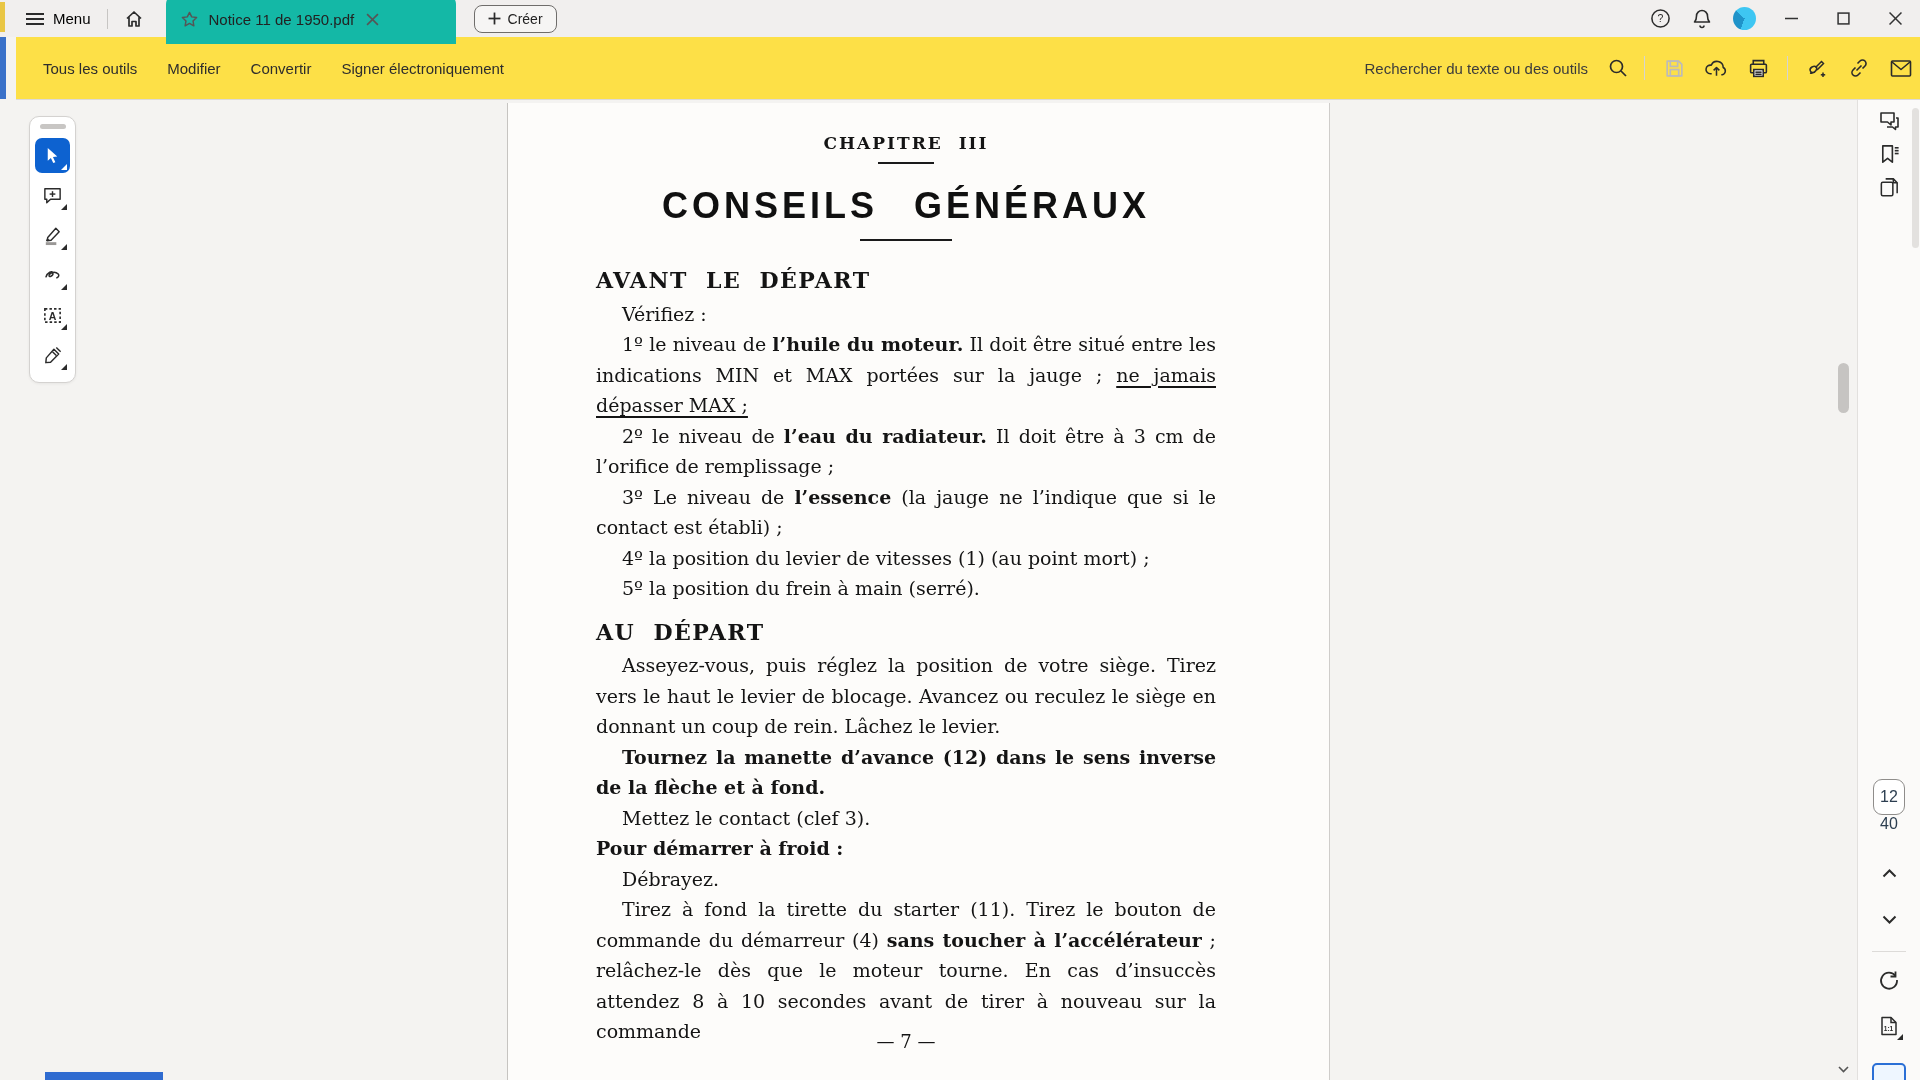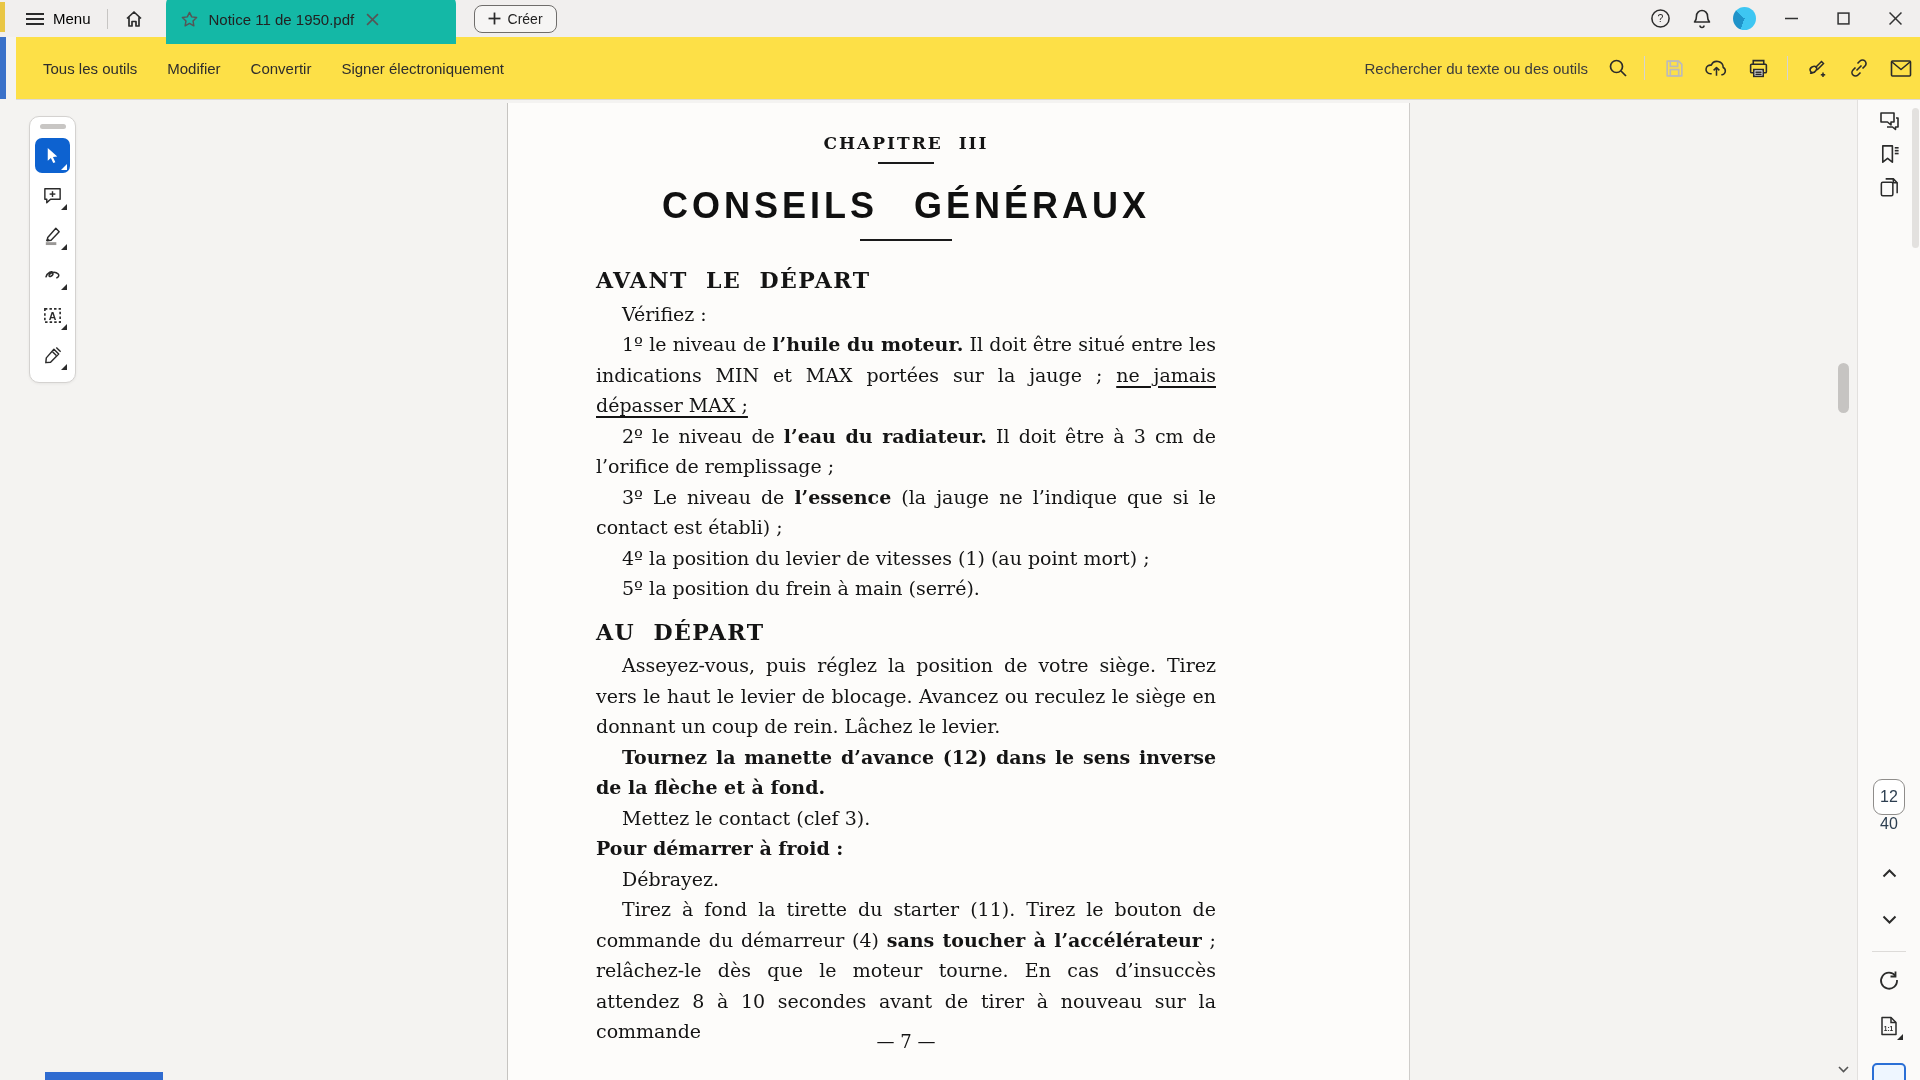--- a/index.html
+++ b/index.html
@@ -43,21 +43,21 @@
 
   
   .quicktools { position:absolute; left:29px; top:16px; width:47px; background:#ffffff; border:1px solid #d4d2d0; border-radius:10px; padding:7px 0 9px 0; display:flex; flex-direction:column; align-items:center; gap:5px; box-shadow:0 1px 3px rgba(0,0,0,.06); z-index:10;}
   .qt-handle { width:26px; height:5px; border-radius:3px; background:#c8c6c4; margin-bottom:4px; }
   .qt-btn { position:relative; width:35px; height:35px; border-radius:7px; display:flex; align-items:center; justify-content:center; }
   .qt-btn.active { background:#0d62d0; }
   .qt-btn .corner { position:absolute; right:3px; bottom:3px; width:0; height:0; border-bottom:6px solid #2b2b2b; border-left:6px solid transparent; }
   .qt-btn.active .corner { border-bottom-color:#ffffff; }
 
   
-  .page { position:absolute; left:507px; top:3px; width:903px; height:977px; background:#fdfcfa; border-left:1px solid #c6c4c1; border-right:1px solid #cfcdca;text-decoration:underline; }
+  .page { position:absolute; left:507px; top:3px; width:823px; height:977px; background:#fdfcfa; border-left:1px solid #c6c4c1; border-right:1px solid #cfcdca;text-decoration:underline; }
   .doc-col { position:absolute; left:88px; top:0; width:620px; height:100%; color:#141414; }
   .doc-chapter { margin-top:30px; text-align:center; font-family:"DejaVu Serif", serif; font-weight:bold; font-size:17px; letter-spacing:2px; word-spacing:8px; }
   .rule-1 { width:56px; height:2px; background:#1a1a1a; margin:9px auto 0 auto; }
   .doc-title { margin-top:21px; text-align:center; font-family:"Liberation Sans", sans-serif; font-weight:600; font-size:36px; letter-spacing:4px; word-spacing:22px; color:#101010; }
   .rule-2 { width:92px; height:2px; background:#1a1a1a; margin:12px auto 0 auto; }
   .doc-body { margin-top:24px; font-family:"DejaVu Serif", serif; font-size:19px; line-height:30.5px; text-align:justify; }
   .doc-h { font-weight:bold; font-size:22px; letter-spacing:1.5px; word-spacing:9px; margin:13px 0 3px 0; text-align:left; }
   .doc-p { text-indent:26px; }
   .doc-p.noind { text-indent:0; font-weight:bold; }
   .doc-p .b { font-weight:bold; }

